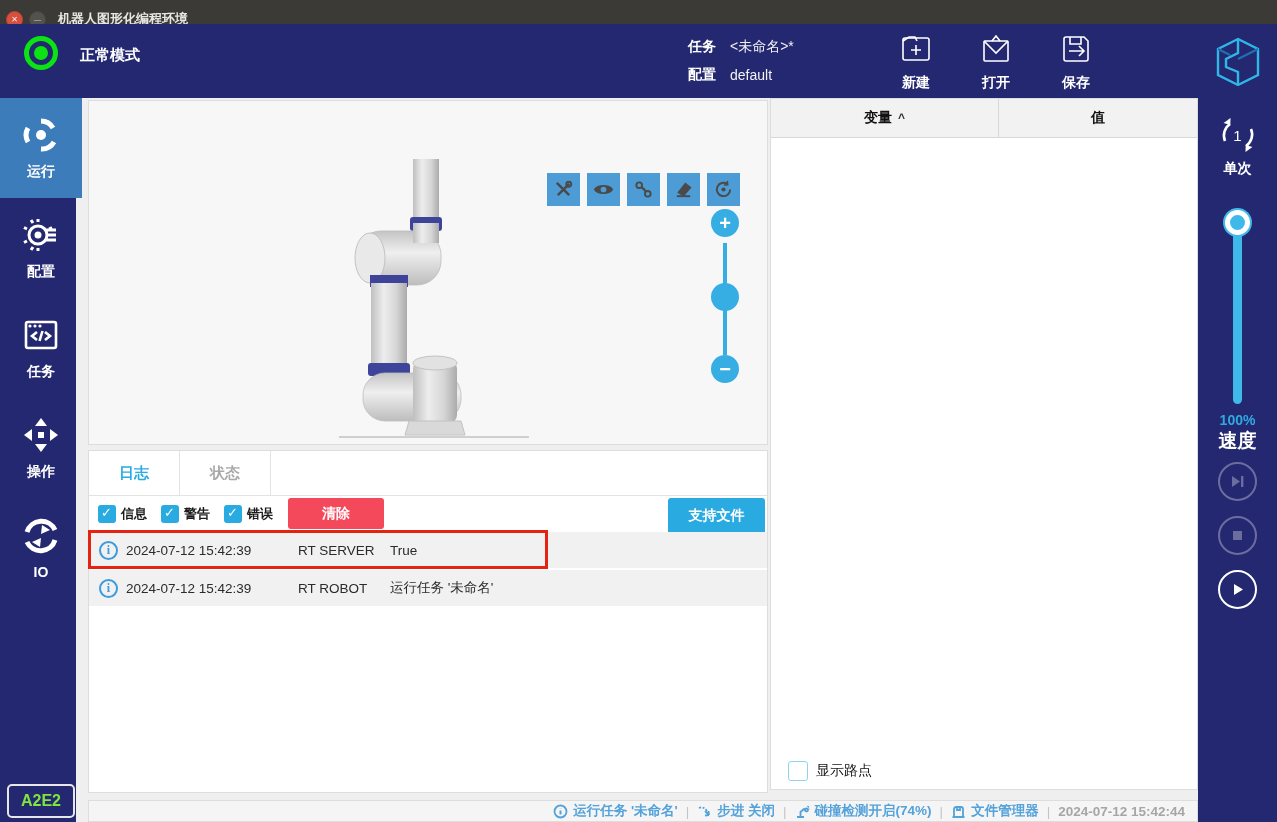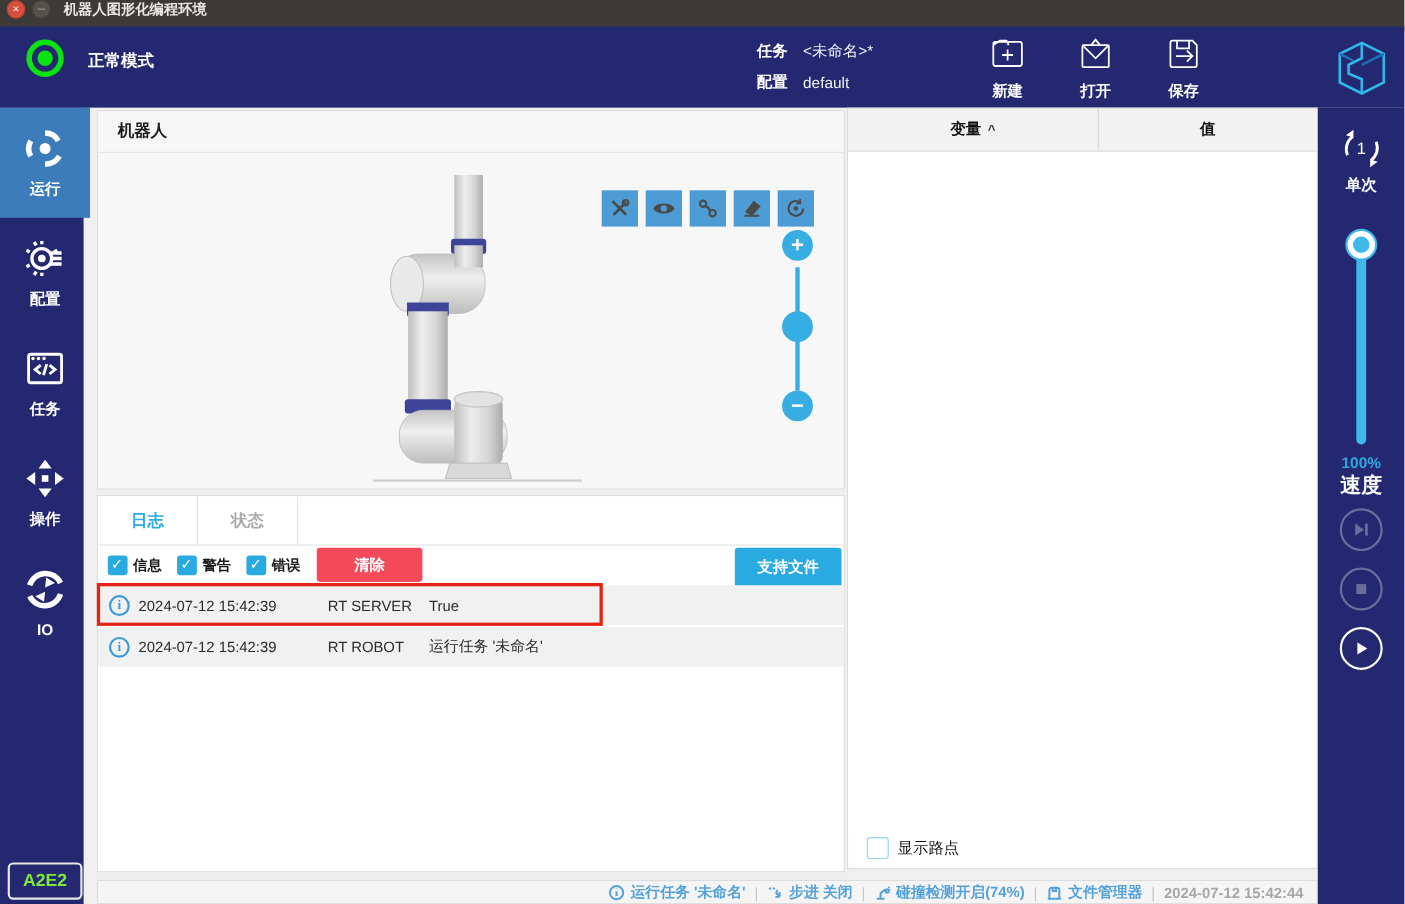--- a/index.html
+++ b/index.html
@@ -1,20 +1,20 @@
 <!DOCTYPE html>
 <html><head>
 <meta charset="utf-8">
 <style>
   * { margin:0; padding:0; box-sizing:border-box; }
   html,body { width:1277px; height:822px; font-family:"Liberation Sans","DejaVu Sans",sans-serif; }
   .app { position:relative; width:1277px; height:822px; overflow:hidden; background:#EFEFEF; }
 
   
-  .titlebar { position:absolute; left:0; top:0; width:1277px; height:28px; background:#3B3A36; display:flex; align-items:flex-start; }
+  .titlebar { position:absolute; left:0; top:0; width:1277px; height:28px; background:#3B3A36; display:flex; align-items:flex-end; }
   .tb-btn { width:17px; height:17px; border-radius:50%; margin-left:6px; display:flex; align-items:center; justify-content:center; font-size:11px; color:#fff; line-height:1; }
   .tb-close { background:#D7503F; border:1px solid #B8432F; }
   .tb-close::before { content:"✕"; font-size:8px; color:#FDEFEC; }
   .tb-min { background:#54524C; border:1px solid #45443F; }
   .tb-min::before { content:"—"; font-size:7px; color:#CFCEC9; }
   .tb-title { color:#E8E6E2; font-size:13px; font-weight:bold; margin-left:12px; }
 
   
   .header { position:absolute; left:0; top:24px; width:1277px; height:74px; background:#242870; }
   .mode-ind { position:absolute; left:24px; top:12px; width:34px; height:34px; border:5px solid #0BE312; border-radius:50%; }
@@ -233,21 +233,20 @@
         </g>
       </svg>
       <span class="nlb">IO</span>
     </div>
     <div class="lsb-badge">A2E2</div>
   </div>
 
   <div class="main">
 
     <div class="robot-panel">
-      <div class="rp-title">机器人</div>
 
       <div class="robot-view">
         <svg viewBox="0 0 190 290">
           <defs>
             <linearGradient id="tube" x1="0" y1="0" x2="1" y2="0">
               <stop offset="0" stop-color="#BFBFBF"></stop>
                 <stop offset="0.35" stop-color="#EDEDED"></stop>
               <stop offset="0.7" stop-color="#D6D6D6"></stop>
                 <stop offset="1" stop-color="#ABABAB"></stop>
             </linearGradient>

